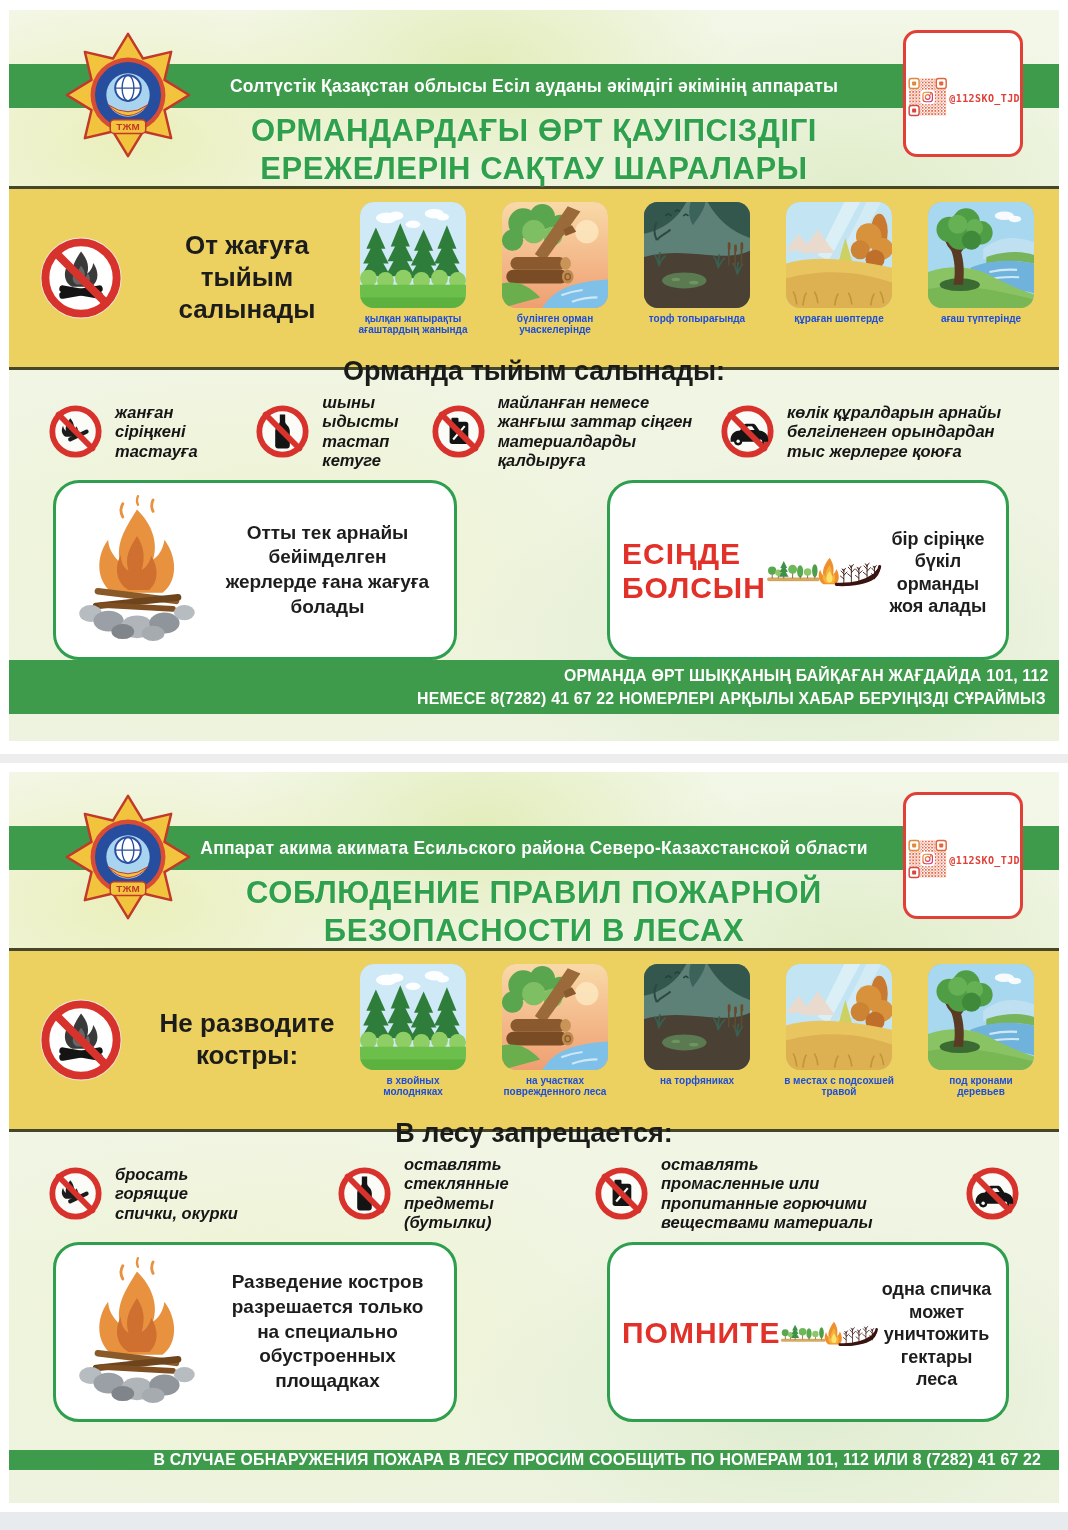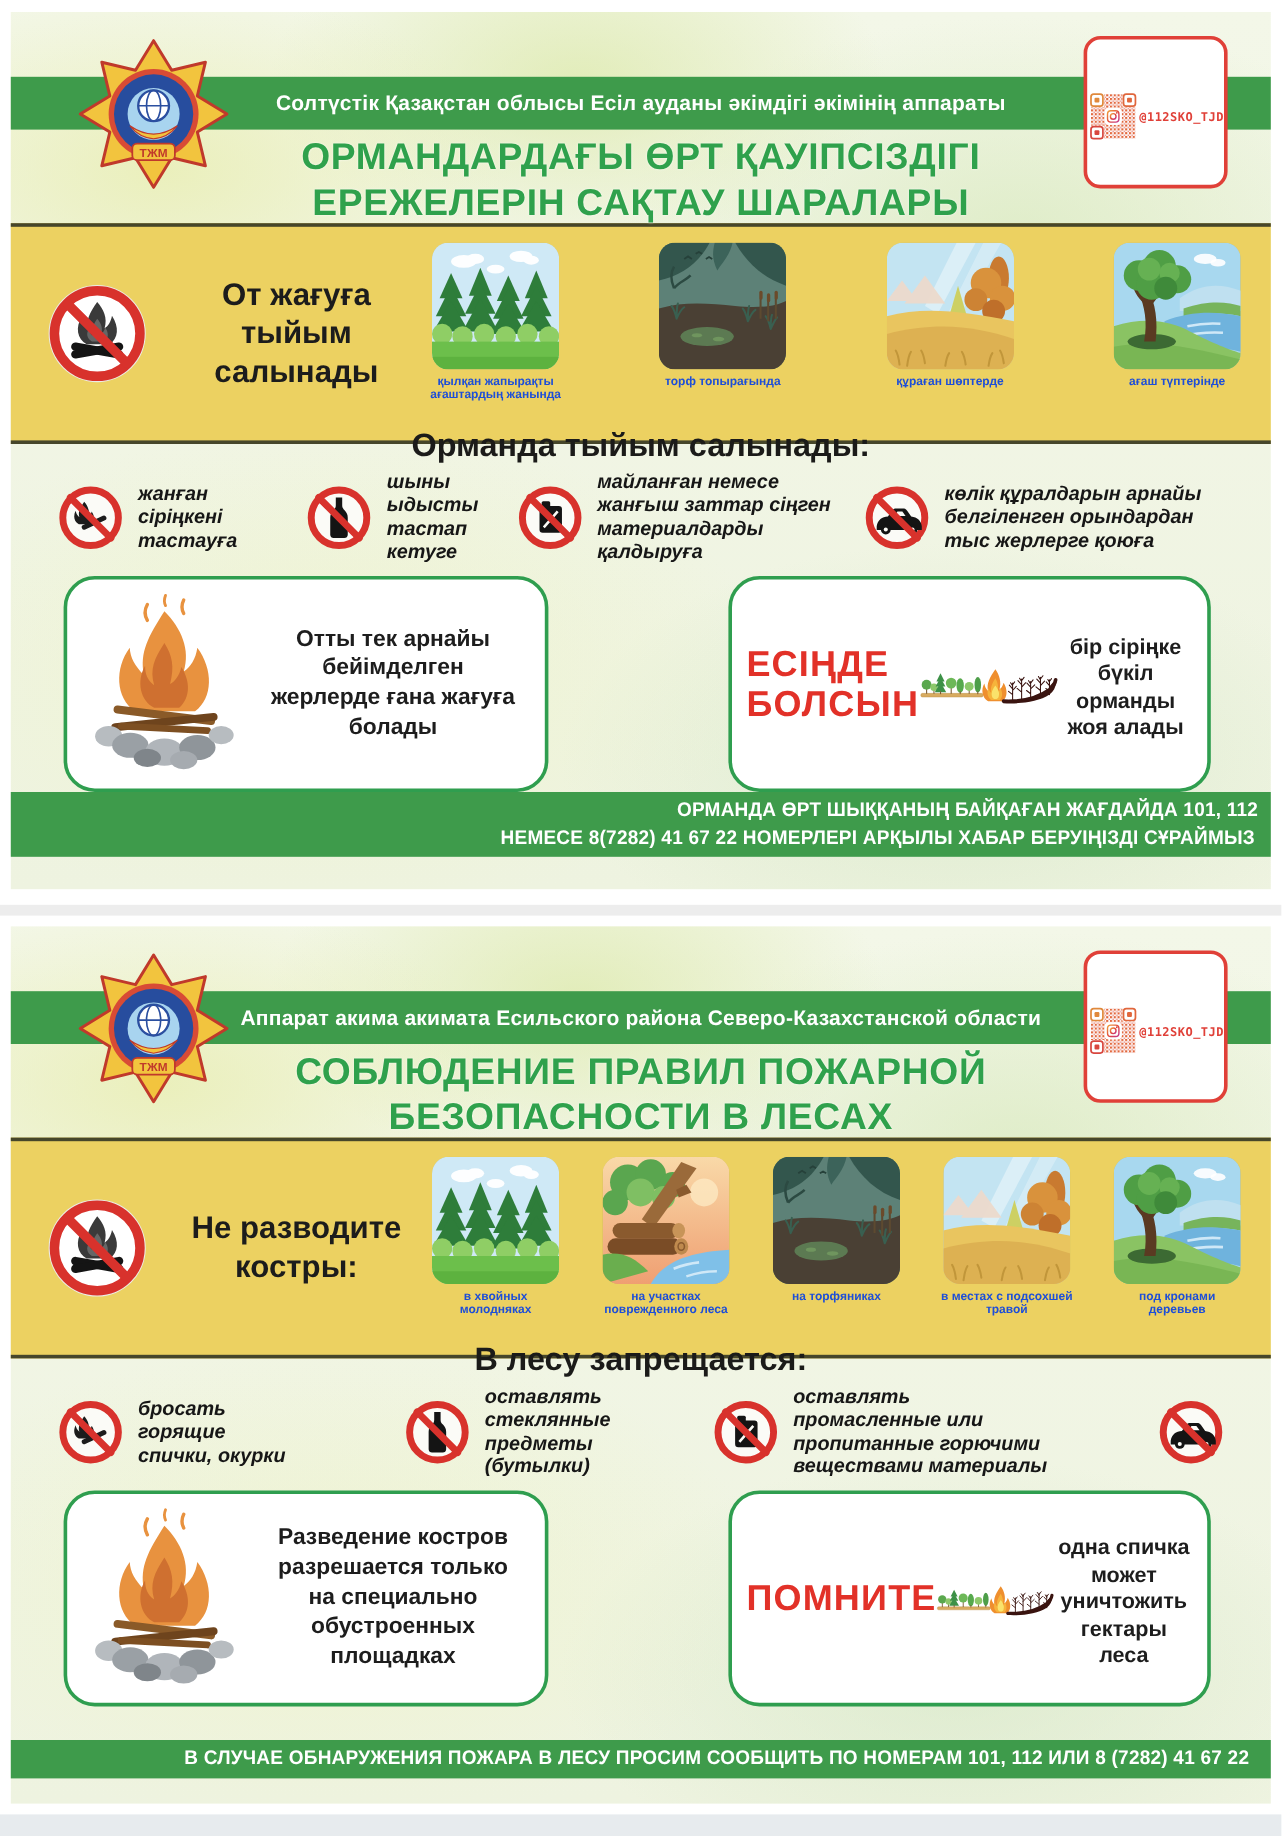--- a/index.html
+++ b/index.html
@@ -80,21 +80,21 @@
   .remember-title { color:#e23128; font-weight:bold; font-size:30px; letter-spacing:1px; }
   .card-remember svg { width:346px; height:86px; margin-top:2px; }
   .remember-text { font-weight:bold; font-size:18px; line-height:1.25; text-align:center; color:#1d1d1d; margin-top:3px; }
 
   
   .poster-footer {
     position:absolute; left:0; right:0; background:#3e9b4b; color:#fff;
     display:flex; flex-direction:column; align-items:flex-end; justify-content:center;
   }
   #poster-kk .poster-footer { top:650px; height:54px; }
-  #poster-ru .poster-footer { top:678px; height:32px; }
+  #poster-ru .poster-footer { top:678px; height:20px; }
   .footer-line { font-weight:bold; font-size:16.5px; line-height:1.4; letter-spacing:.2px; transform:scaleX(.96); white-space:nowrap; }
   .footer-line:empty { display:none; }
 
   .svg-defs { position:absolute; width:0; height:0; overflow:hidden; }
 </style>
 </head>
 <body>
 
 <svg class="svg-defs" xmlns="http://www.w3.org/2000/svg" aria-hidden="true">
   <defs>
@@ -411,20 +411,28 @@
         <div class="tile-img">
             <svg viewBox="0 0 100 100">
               <use href="#sym-tile-pines"></use>
             </svg>
           </div>
         <figcaption class="tile-cap">қылқан жапырақты ағаштардың жанында</figcaption>
       </figure>
       <figure class="tile">
         <div class="tile-img">
             <svg viewBox="0 0 100 100">
+              <use href="#sym-tile-logs"></use>
+            </svg>
+          </div>
+        <figcaption class="tile-cap">бүлінген орман учаскелерінде</figcaption>
+      </figure>
+      <figure class="tile">
+        <div class="tile-img">
+            <svg viewBox="0 0 100 100">
               <use href="#sym-tile-peat"></use>
             </svg>
           </div>
         <figcaption class="tile-cap">торф топырағында</figcaption>
       </figure>
       <figure class="tile">
         <div class="tile-img">
             <svg viewBox="0 0 100 100">
               <use href="#sym-tile-dry"></use>
             </svg>

